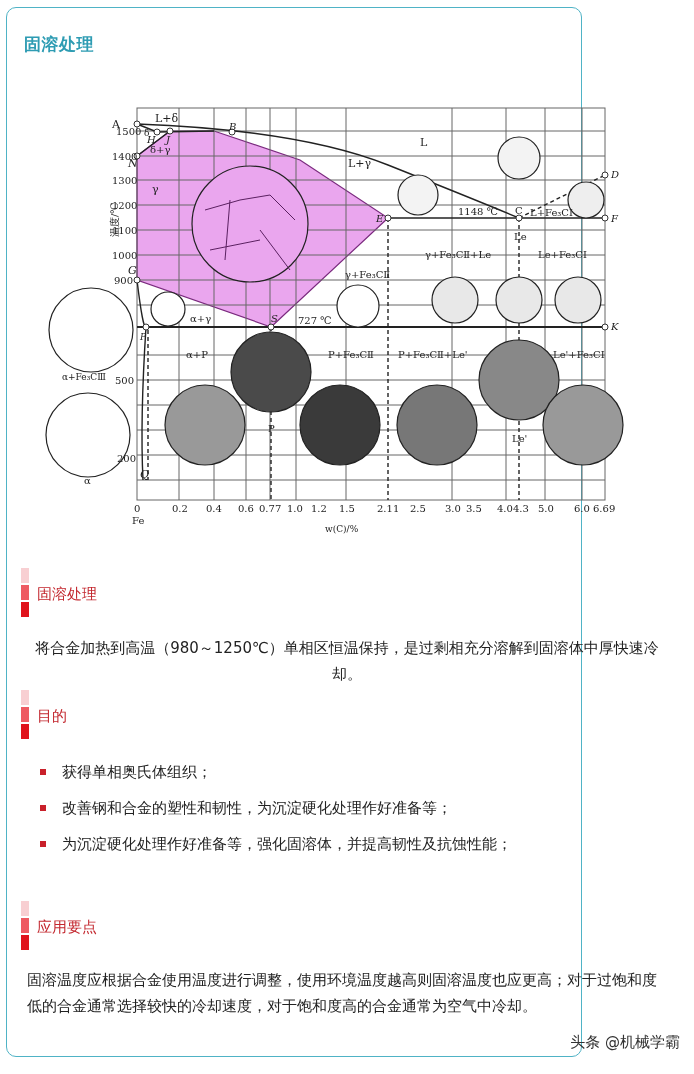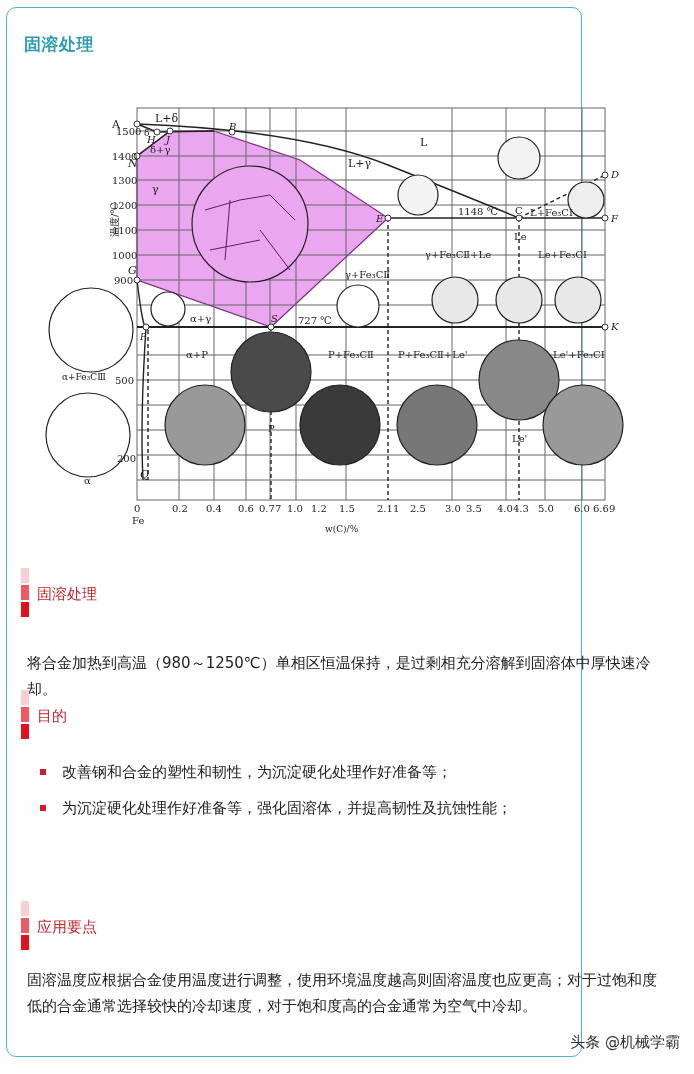--- a/index.html
+++ b/index.html
@@ -185,31 +185,32 @@
 </svg>
 
 <div class="section-head" style="top:568px;">
   <div class="bars">
       <span class="b1"></span>
       <span class="b2"></span>
       <span class="b3"></span>
     </div>
   <div class="section-label">固溶处理</div>
 </div>
-<div class="para" style="top:650px;">将合金加热到高温（980～1250℃）单相区恒温保持，是过剩相充分溶解到固溶体中厚快速冷却。</div>
+<div class="para" style="top:635px;text-align:center;">将合金加热到高温（980～1250℃）单相区恒温保持，是过剩相充分溶解到固溶体中厚快速冷却。</div>
 
 <div class="section-head" style="top:690px;">
   <div class="bars">
       <span class="b1"></span>
       <span class="b2"></span>
       <span class="b3"></span>
     </div>
   <div class="section-label">目的</div>
 </div>
 <ul class="bullets">
+  <li><span class="dot"></span><span>获得单相奥氏体组织；</span></li>
   <li><span class="dot"></span><span>改善钢和合金的塑性和韧性，为沉淀硬化处理作好准备等；</span></li>
   <li><span class="dot"></span><span>为沉淀硬化处理作好准备等，强化固溶体，并提高韧性及抗蚀性能；</span></li>
 </ul>
 
 <div class="section-head" style="top:901px;">
   <div class="bars">
       <span class="b1"></span>
       <span class="b2"></span>
       <span class="b3"></span>
     </div>

